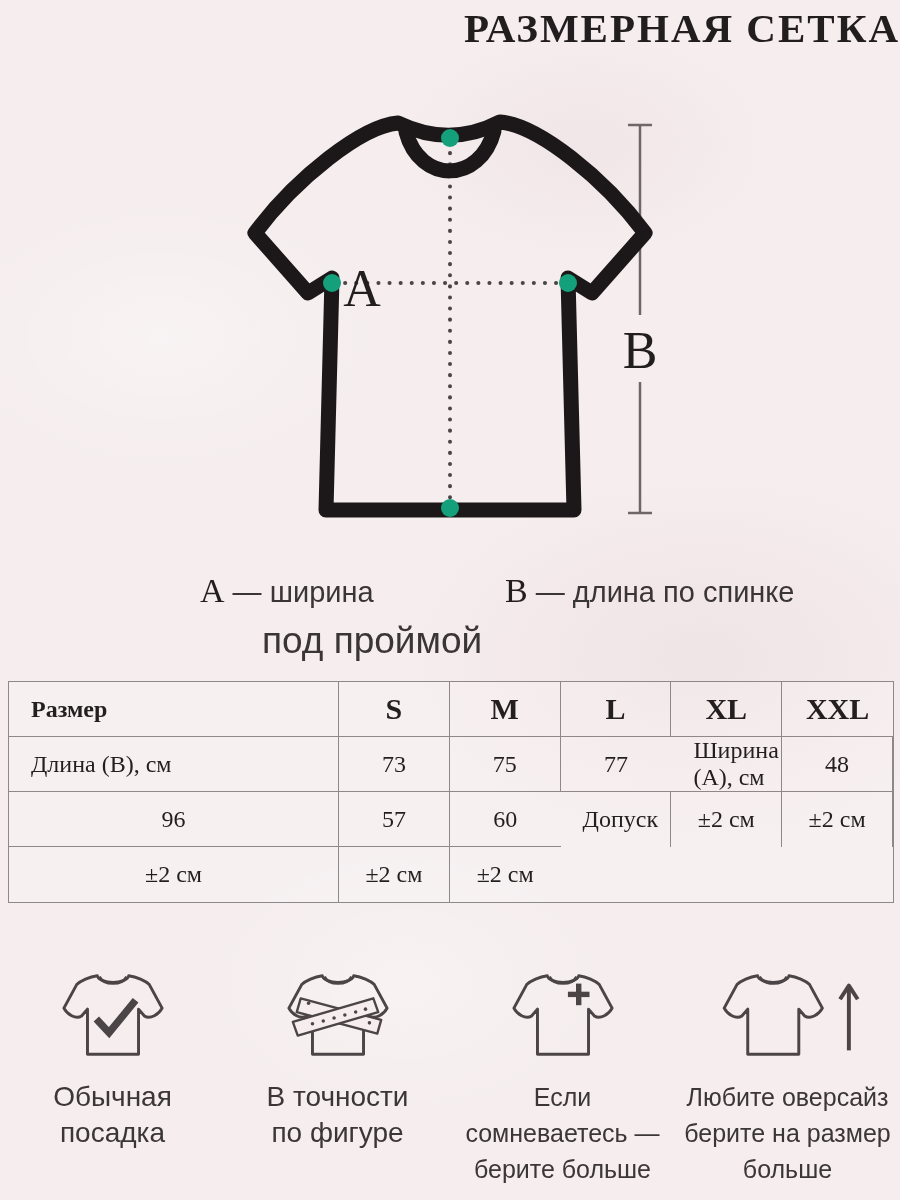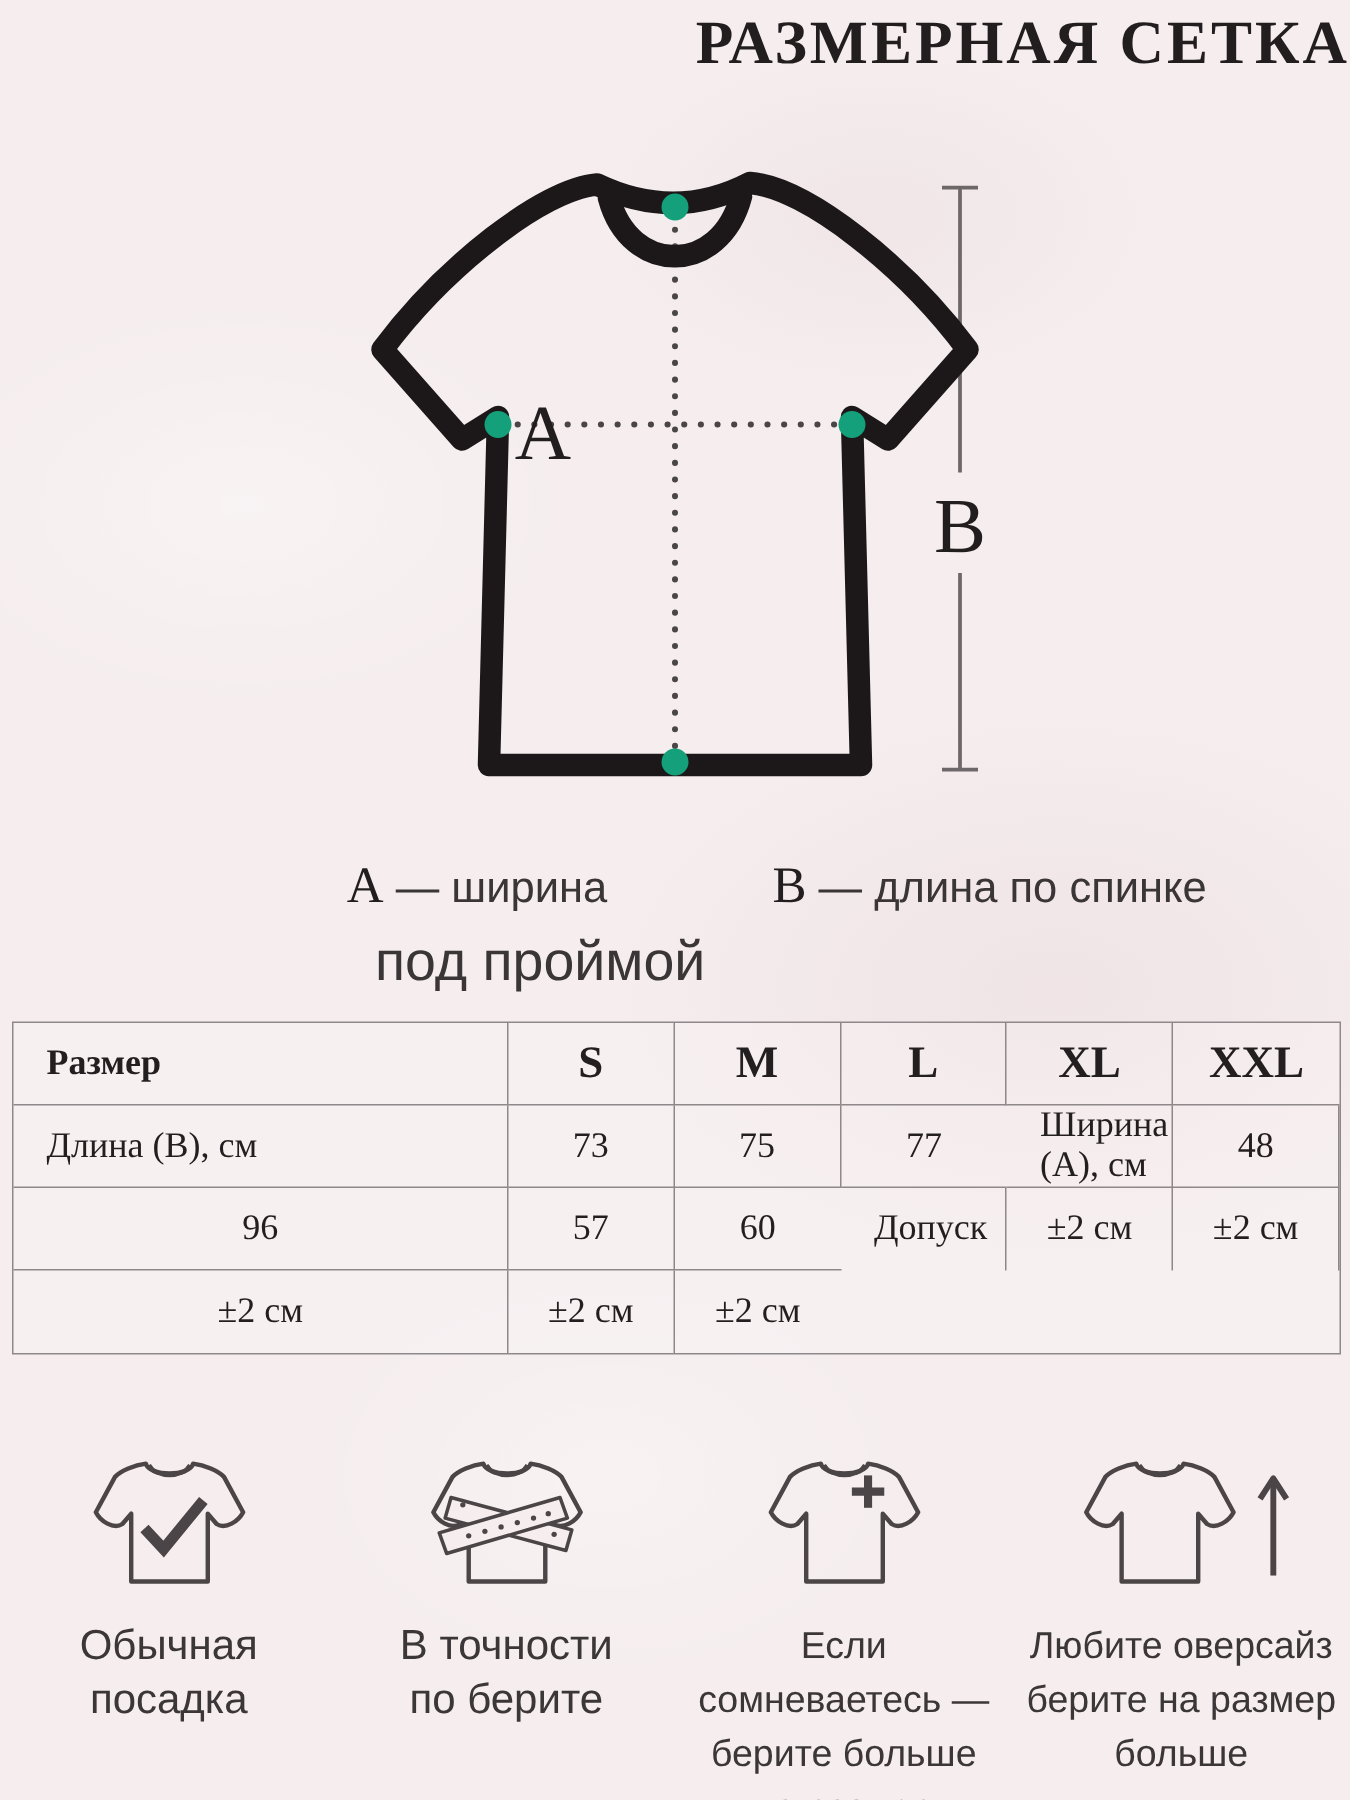--- a/index.html
+++ b/index.html
@@ -21,22 +21,22 @@
     text-align:right;
     font-family:"Liberation Serif", serif;
     font-size:41px;font-weight:700;letter-spacing:2px;
     color:#221d1f;
   }
   .diagram-svg{position:absolute;top:90px;left:0;}
   .letter-serif{font-family:"Liberation Serif", serif;}
 
   
   .legend{position:absolute;top:572px;left:0;width:100%;}
-  .legend-a{position:absolute;left:188px;top:0;width:260px;text-align:center;}
-  .legend-b{position:absolute;left:505px;top:0;width:330px;margin-left:10px;}
+  .legend-a{position:absolute;left:200px;top:0;width:260px;}
+  .legend-b{position:absolute;left:505px;top:0;width:330px;}
   .legend-line{font-size:29px;color:#39var;color:#3a3536;white-space:nowrap;}
   .legend-letter{font-family:"Liberation Serif", serif;font-size:34px;color:#221d1f;}
   .legend-line2{font-size:37px;color:#3a3536;padding-left:62px;margin-top:10px;white-space:nowrap;}
 
   
   .size-table{
     position:absolute;top:681px;left:8px;width:884px;height:220px;
     display:grid;
     grid-template-columns:330px repeat(5, 1fr);
     grid-template-rows:repeat(4, 1fr);
@@ -186,21 +186,21 @@
               <circle cx="67" cy="54" r="1.8"></circle>
             <circle cx="78" cy="51" r="1.8"></circle>
               <circle cx="88" cy="48" r="1.8"></circle>
             <circle cx="30" cy="42" r="1.8"></circle>
               <circle cx="92" cy="62" r="1.8"></circle>
           </g>
         </svg>
       </div>
       <div class="fit-caption">
         <div>В точности</div>
-        <div>по берите</div>
+        <div>по фигуре</div>
         <div></div>
       </div>
     </div>
 
     <div class="fit-item">
       <div class="fit-icon-wrap">
         <svg width="118" height="108" viewBox="0 0 120 110" fill="none" stroke="#4b4547" stroke-width="3" stroke-linejoin="round">
           <path d="M44 14 C36 15 27 19 23 23 L10 47 C13 53 22 59 28 55 L34 48 L34 94 L86 94 L86 48 L92 55 C98 59 107 53 110 47 L97 23 C93 19 84 15 76 14 C74 23 46 23 44 14 Z"></path>
           <path d="M46 15 C51 24 69 24 74 15"></path>
           <g stroke-width="5.5">

